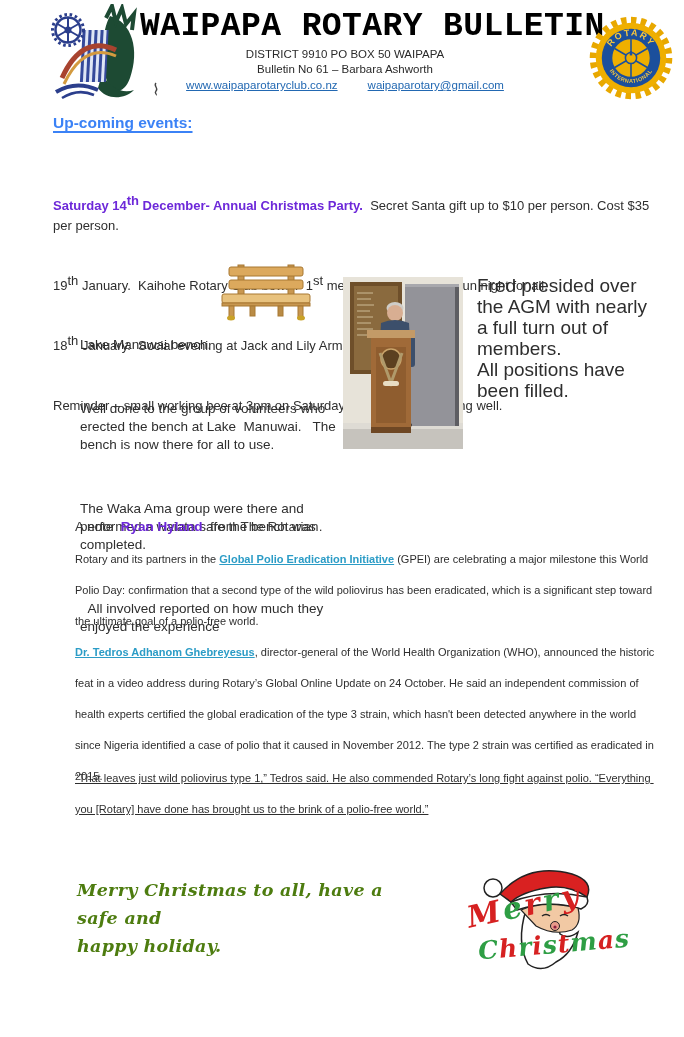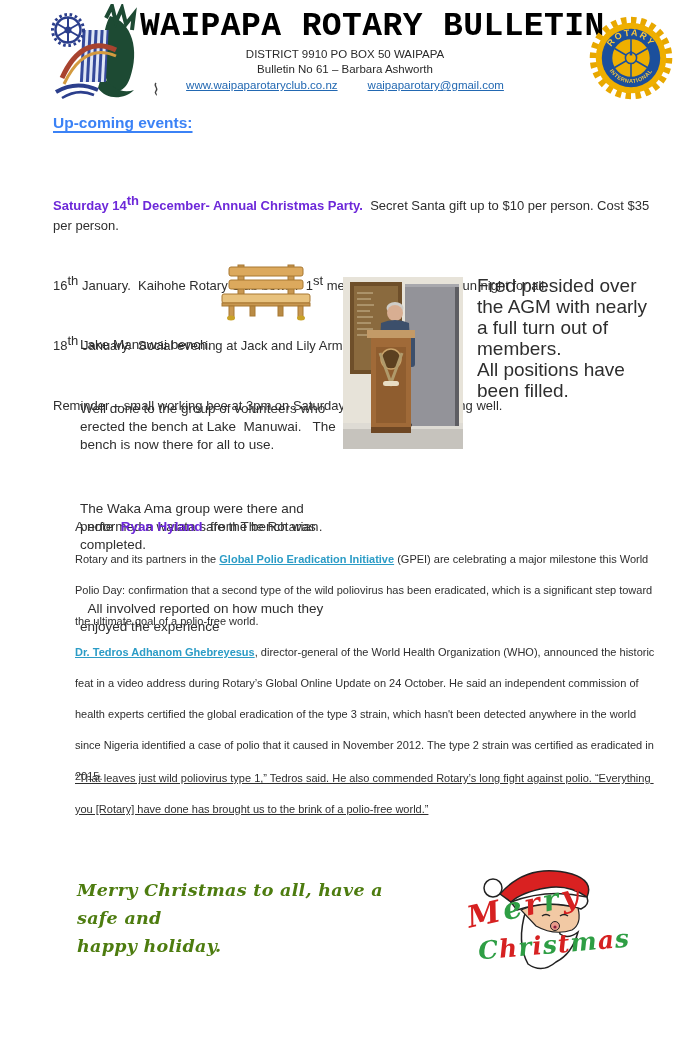--- a/index.html
+++ b/index.html
@@ -111,21 +111,21 @@
       </g>
       <circle cx="50" cy="50" r="6.5" fill="#efaf00" stroke="#1b4f9c" stroke-width="1.8"></circle>
       <rect x="48.6" y="42" width="2.8" height="5" fill="#1b4f9c"></rect>
     </svg>
   </div>
 
   <div class="abs events-heading" style="left:53px;top:114px;">Up-coming events:</div>
 
   <div class="abs events-body" style="left:53px;top:156px;">
     <div><span class="b">Saturday 14</span><sup class="b">th</sup><span class="b"> December- Annual Christmas Party.</span><span>  Secret Santa gift up to $10 per person. Cost $35 per person.</span></div>
-    <div><span>16</span><sup>th</sup><span> January.  Kaihohe Rotary Club bowls.  1</span><sup>st</sup><span> meeting of the year.  A fun night for all.</span></div>
+    <div><span>19</span><sup>th</sup><span> January.  Kaihohe Rotary Club bowls.  1</span><sup>st</sup><span> meeting of the year.  A fun night for all.</span></div>
     <div><span>18</span><sup>th</sup><span> January.  Social evening at Jack and Lily Armstrong’s home.</span></div>
     <div>Reminder – small working bee at 3pm on Saturday to look at the Wishing well.</div>
   </div>
 
   <div class="abs" style="left:212px;top:261px;">
     <svg width="108" height="60" viewBox="0 0 108 60">
       <g stroke="#a87833" stroke-width="1">
         <rect x="26" y="4" width="6" height="33" fill="#c89750"></rect>
         <rect x="76" y="4" width="6" height="33" fill="#c89750"></rect>
         <rect x="17" y="6" width="74" height="9" rx="2" fill="#dca95d"></rect>

